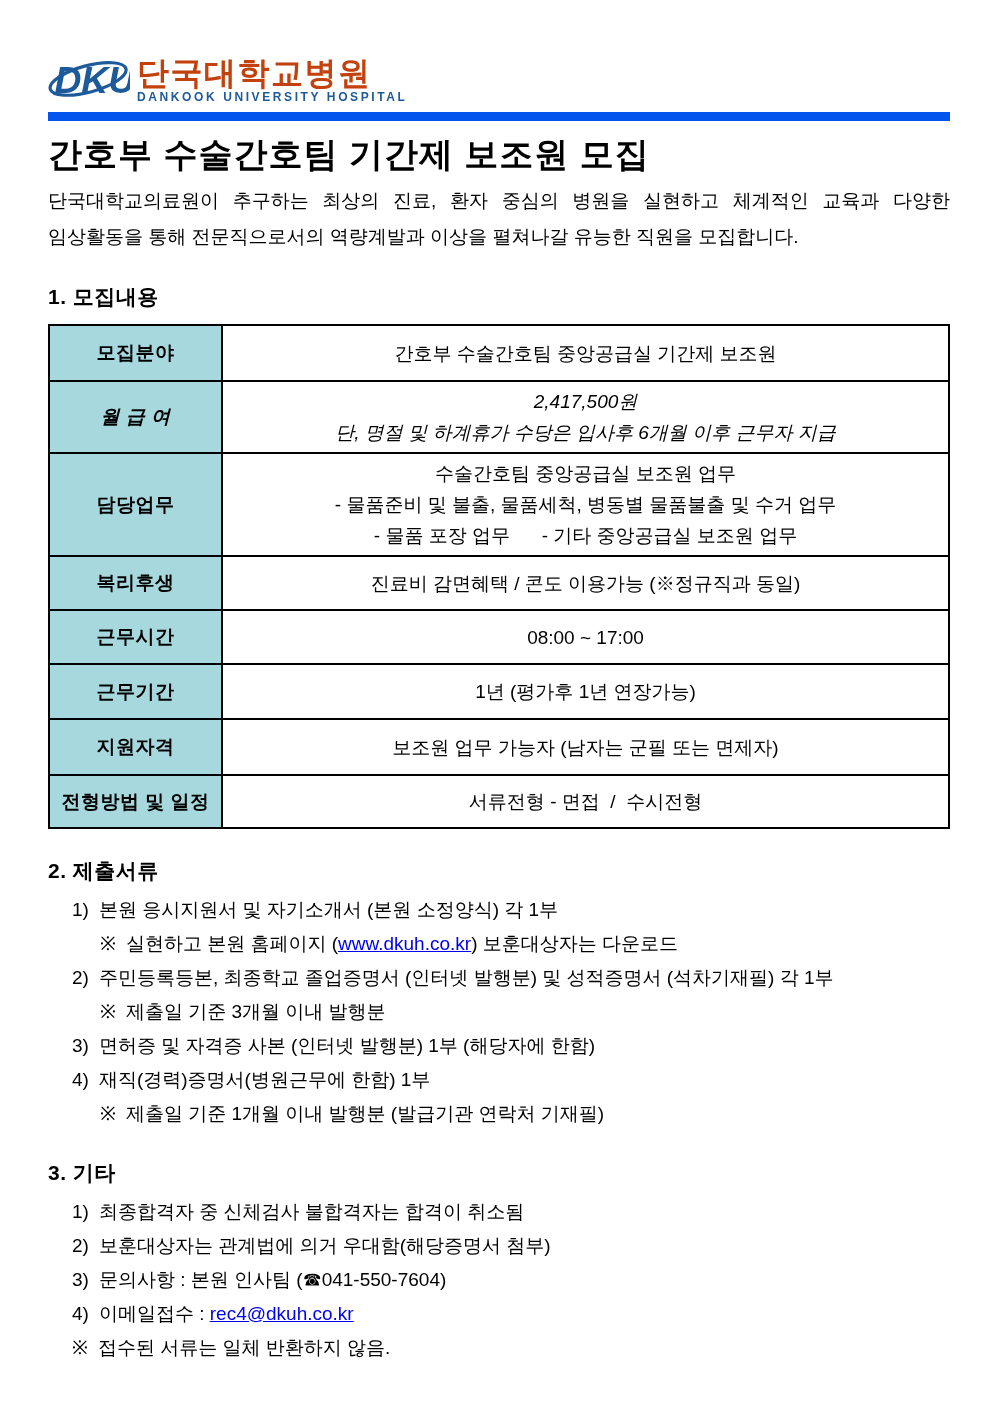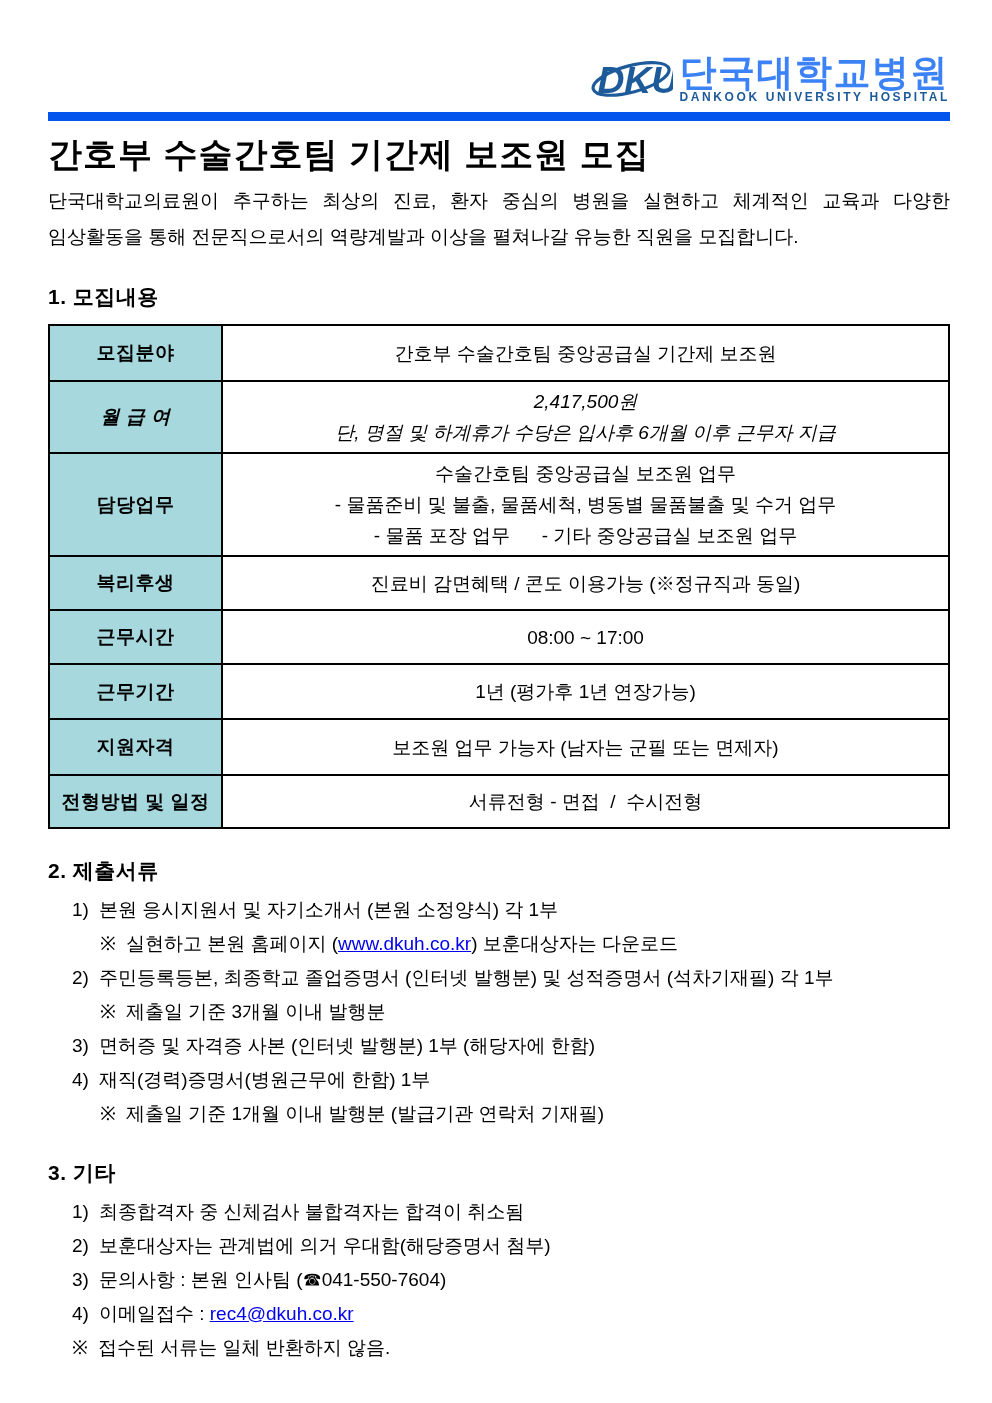--- a/index.html
+++ b/index.html
@@ -4,24 +4,24 @@
 <style>
   * { margin:0; padding:0; box-sizing:border-box; }
   html,body { background:#ffffff; }
   body {
     width:992px; height:1403px; overflow:hidden;
     font-family:"Liberation Sans", sans-serif; color:#000;
   }
   .page { padding:52px 42px 0 48px; }
 
   
-  .logo { display:flex; align-items:center; gap:7px;justify-content:flex-end; }
+  .logo { display:flex; align-items:center; gap:7px; }
   .logo-mark { flex:0 0 auto; }
   .logo-text { display:flex; flex-direction:column; }
-  .logo-kr { font-size:37px; font-weight:900; color:#3b82f6; letter-spacing:1.5px; line-height:32px; }
+  .logo-kr { font-size:32px; font-weight:900; color:#c2410c; letter-spacing:1.5px; line-height:32px; }
   .logo-en { font-size:12px; font-weight:700; color:#1d5a9a; letter-spacing:2.6px; margin-top:1px; }
 
   .bar { height:9px; background:#0455ee; margin-top:4px; }
 
   
   .title { font-size:34px; font-weight:900; letter-spacing:1px; margin-top:12px; line-height:42px; }
   .intro { font-size:19px; font-weight:500; line-height:36px; margin-top:8px; text-align:justify; word-break:keep-all; }
 
   .sec-h { font-size:21px; font-weight:700; margin-top:28px; letter-spacing:0.5px; }
 

